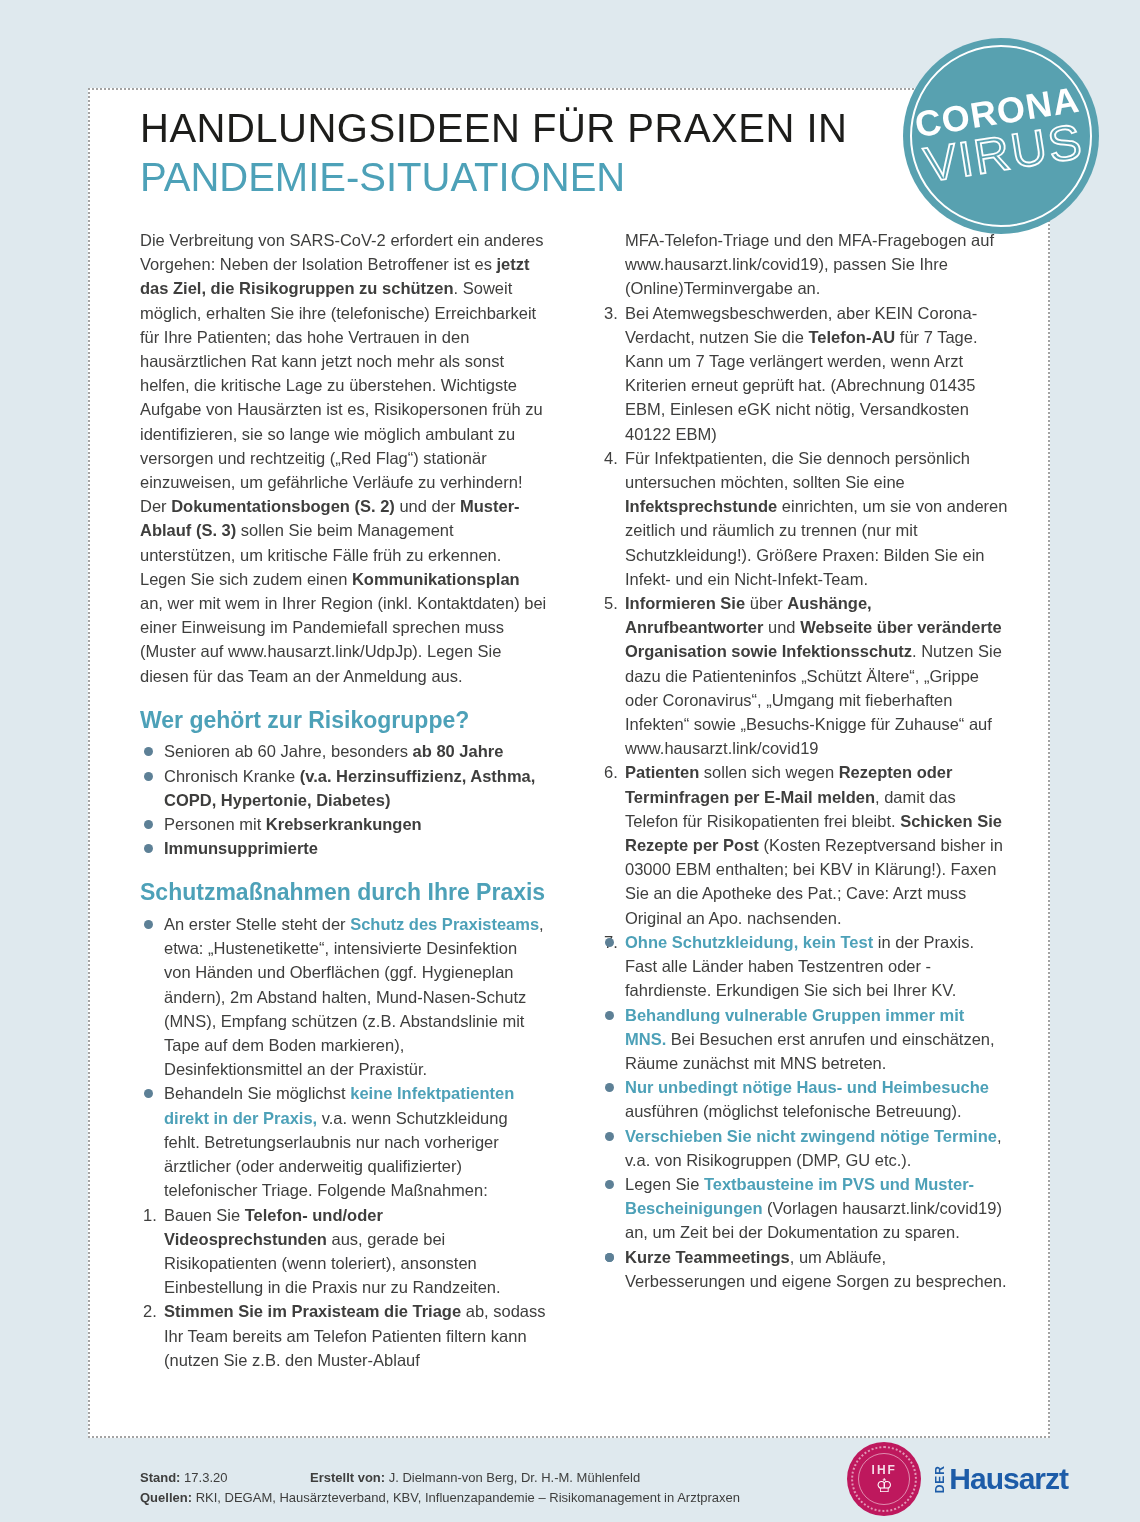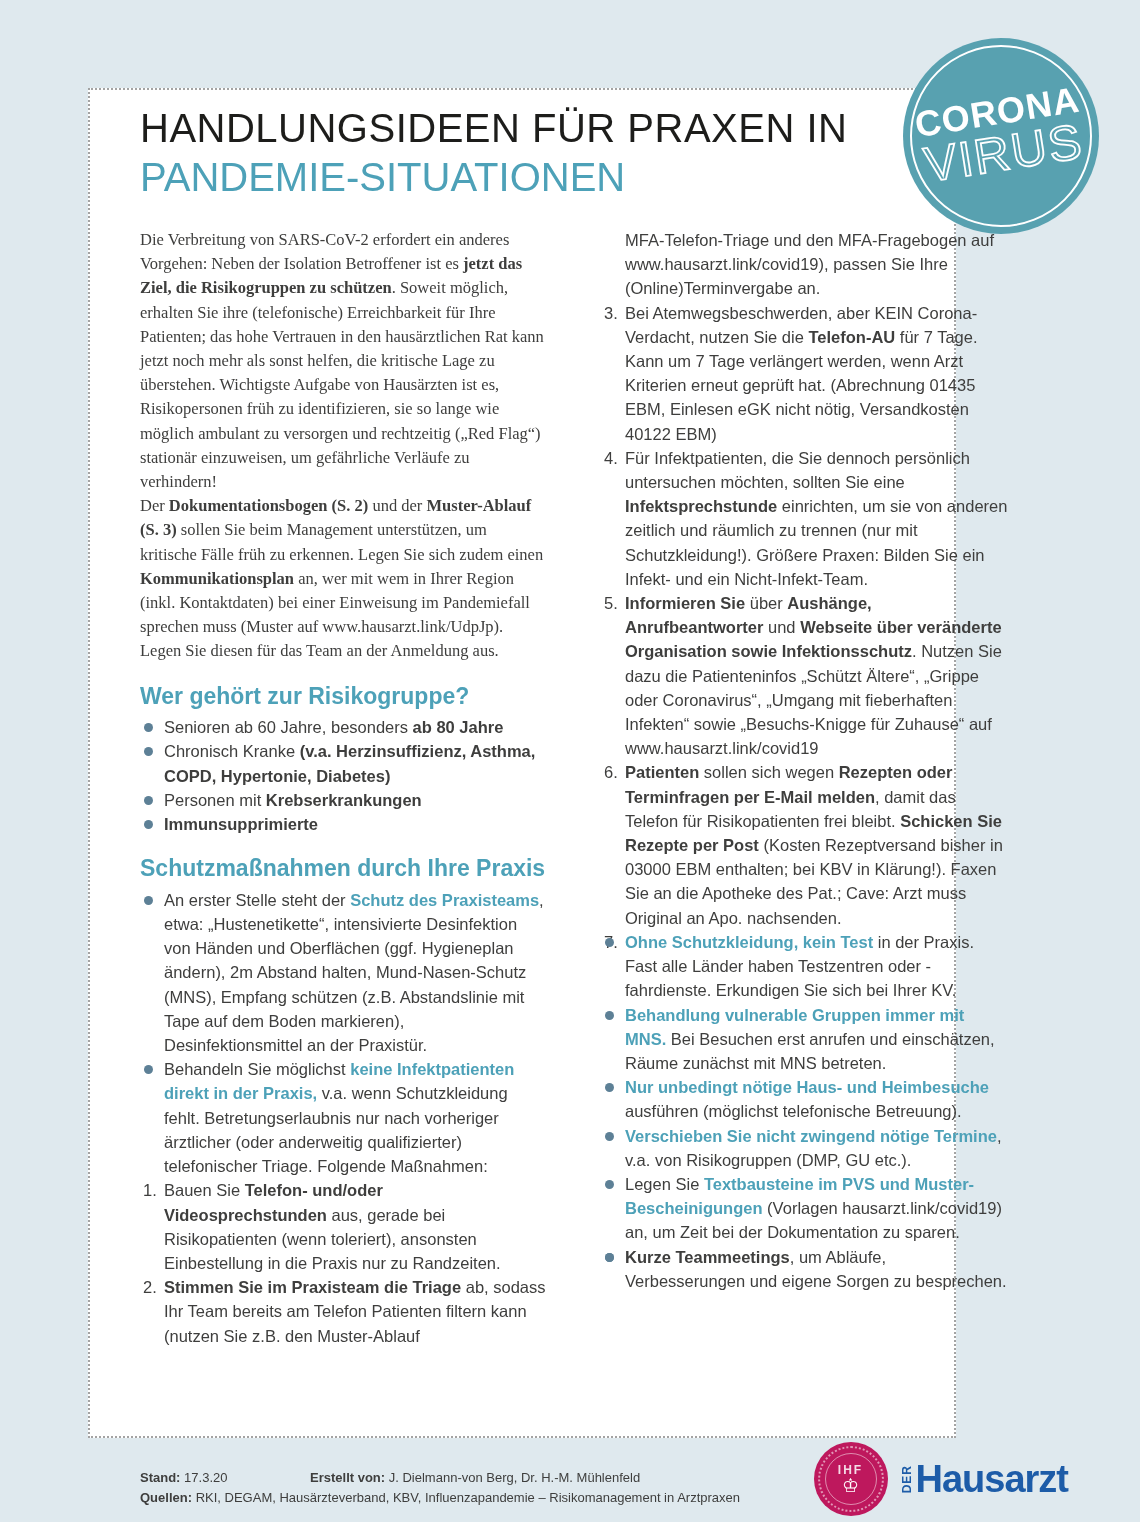--- a/index.html
+++ b/index.html
@@ -6,40 +6,40 @@
   body {
     width:1140px; height:1522px;
     background:#dfe9ee;
     font-family:"Liberation Sans", sans-serif;
     position:relative;
     overflow:hidden;
     color:#3e3e3d;
   }
   .page {
     position:absolute; left:88px; top:88px;
-    width:868px; height:1350px;
+    width:962px; height:1350px;
     background:#ffffff;
     border:2px dotted #a3a3a3;
     box-sizing:border-box;
   }
   .title { position:absolute; left:50px; top:12px; }
   .title-line1 {
     font-size:40px; font-weight:300; color:#1d1d1b;
     letter-spacing:0.5px; line-height:1.3;
   }
   .title-line2 {
     font-size:40px; font-weight:400; color:#4da1b8;
     letter-spacing:0px; line-height:1.15;
   }
   .columns {
     position:absolute; left:50px; top:138px;
     width:868px; display:flex; gap:54px;
   }
   .col { width:407px; font-size:16.5px; line-height:24.2px; }
-  .para { margin:0;font-family:Liberation Serif, serif; }
+  .para { margin:0; }
   .h2 {
     font-size:23px; font-weight:700; color:#4da1b8;
     margin:19px 0 5px 0; line-height:1.2;
   }
   .bullet { position:relative; padding-left:24px; }
   .bullet .dot {
     position:absolute; left:4px; top:8px;
     width:9px; height:9px; border-radius:50%;
     background:#5d8096;
   }
@@ -105,21 +105,21 @@
     color:rgba(255,255,255,0.85); font-size:12px; font-weight:700; letter-spacing:2px;
   }
   .seal-crown { color:#ffffff; font-size:19px; line-height:18px; }
   .logo-words { display:flex; align-items:center; }
   .logo-der {
     writing-mode:vertical-rl; transform:rotate(180deg);
     font-size:12px; font-weight:700; color:#1d5ca8; letter-spacing:1px;
     margin-right:2px;
   }
   .logo-name {
-    font-size:38px; font-weight:700; color:#1d5ca8; letter-spacing:-1px;
+    font-size:30px; font-weight:700; color:#1d5ca8; letter-spacing:-1px;
   }
 </style>
 </head>
 <body>
 
 <div class="page">
   <div class="title">
     <div class="title-line1">HANDLUNGSIDEEN FÜR PRAXEN IN</div>
     <div class="title-line2">PANDEMIE-SITUATIONEN</div>
   </div>

